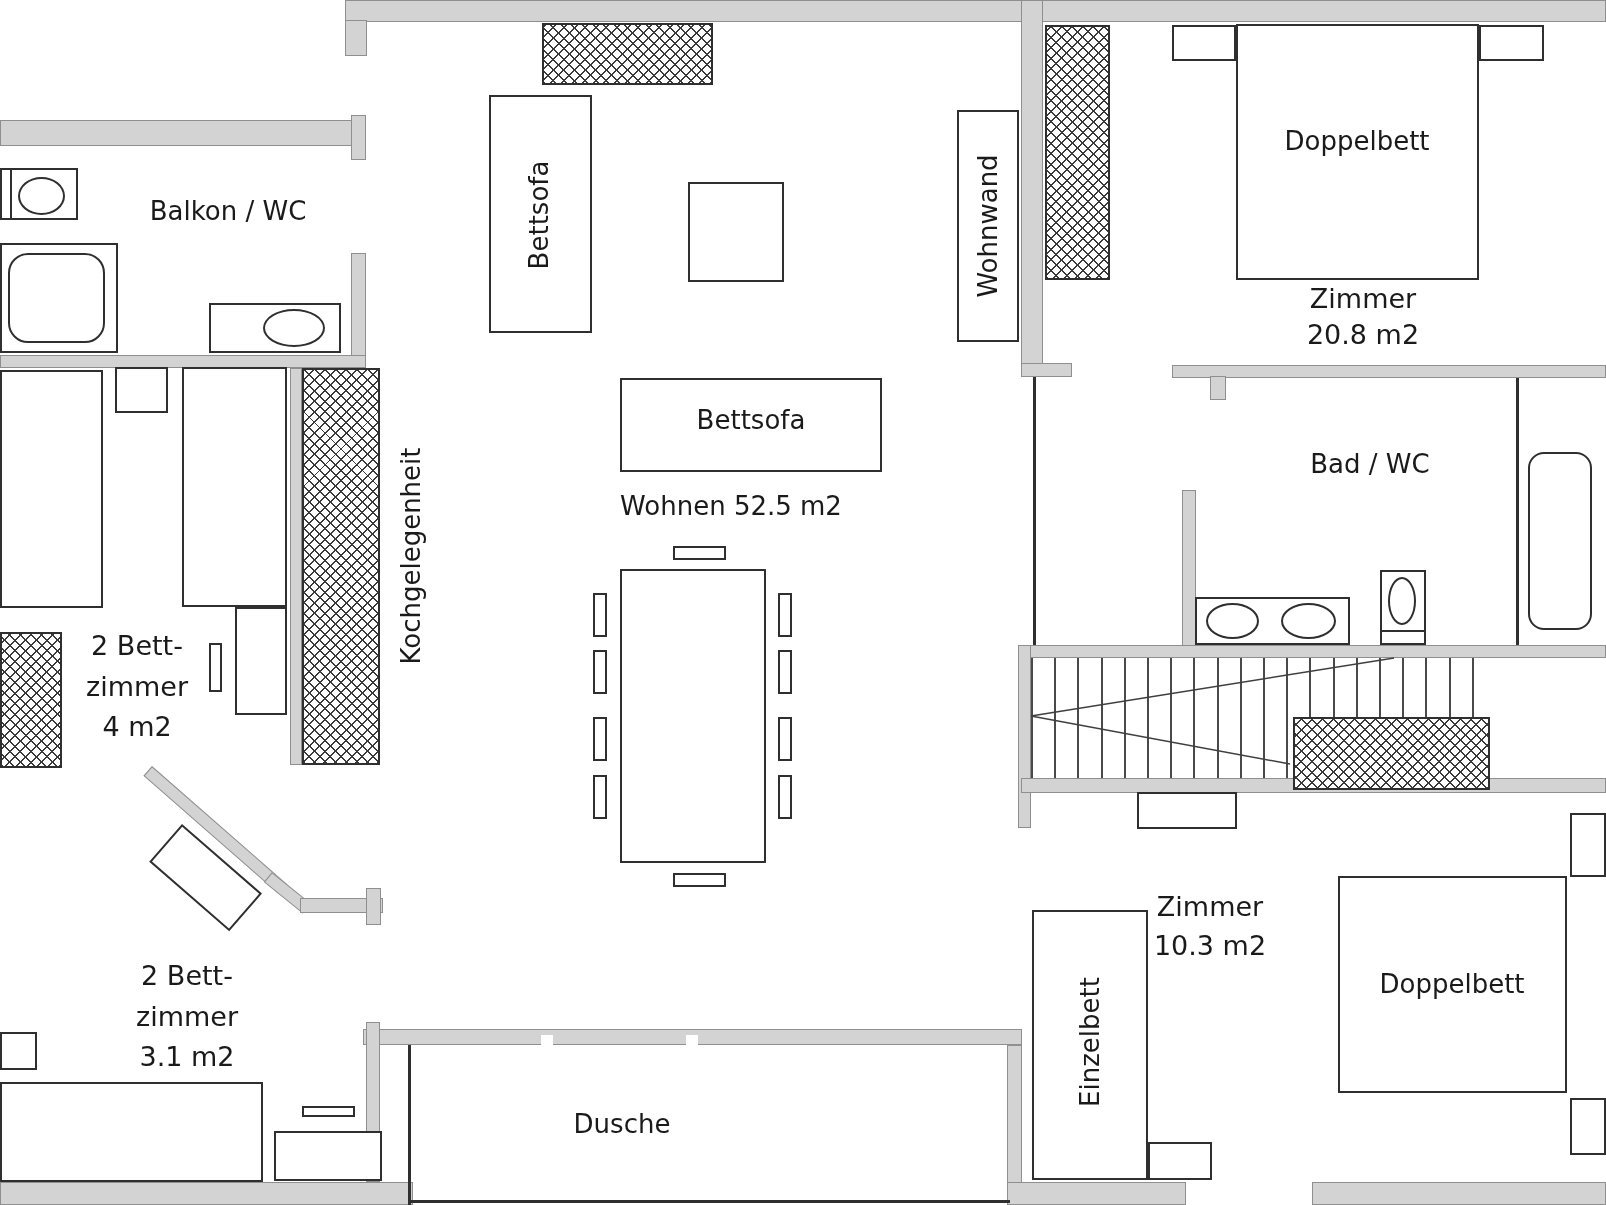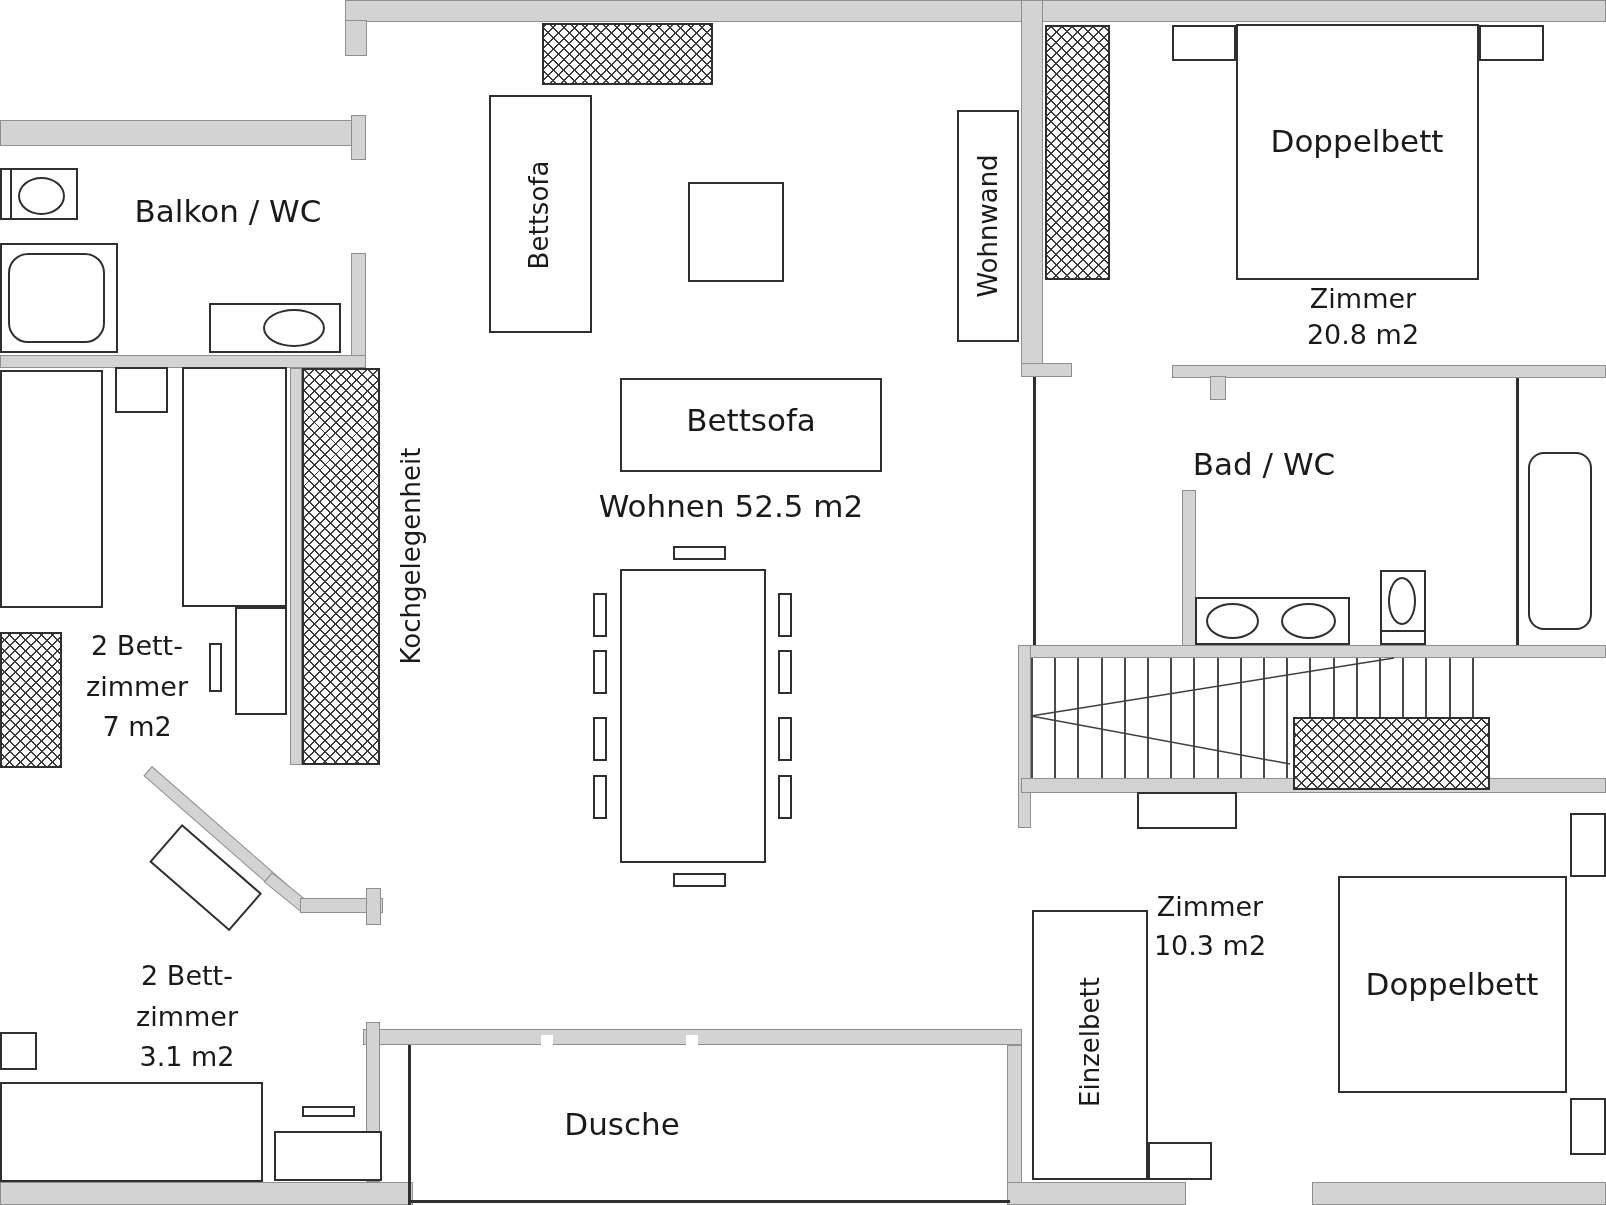--- a/index.html
+++ b/index.html
@@ -7,21 +7,21 @@
         font-family:"DejaVu Sans","Liberation Sans",sans-serif;color:#1a1a1a;}
   .wall{position:absolute;background:#d3d3d3;border:1px solid #8f8f8f;box-sizing:border-box;}
   .furn{position:absolute;background:#fff;border:2px solid #2f2f2f;box-sizing:border-box;}
   .round{border-radius:16px;}
   .ell{position:absolute;background:#fff;border:2px solid #2f2f2f;border-radius:50%;box-sizing:border-box;}
   .hatch{position:absolute;background-color:#fff;border:2px solid #2f2f2f;box-sizing:border-box;
          background-image:repeating-linear-gradient(45deg,#3a3a3a 0 1.4px,transparent 1.4px 7.5px),
                           repeating-linear-gradient(-45deg,#3a3a3a 0 1.4px,transparent 1.4px 7.5px);}
   .tline{position:absolute;background:#2f2f2f;}
   .wmark{position:absolute;background:#fff;}
-  .lbl{position:absolute;transform:translate(-50%,-50%);font-size:31px;white-space:nowrap;}
+  .lbl{position:absolute;transform:translate(-50%,-50%);font-size:26px;white-space:nowrap;}
   .vlbl{position:absolute;writing-mode:vertical-rl;transform:translate(-50%,-50%) rotate(180deg);
         font-size:26px;white-space:nowrap;}
   .lblblock{position:absolute;transform:translate(-50%,-50%);display:flex;flex-direction:column;
             align-items:center;font-size:27px;line-height:1.5;text-align:center;white-space:nowrap;}
   .stairs{position:absolute;left:1031px;top:658px;width:464px;height:120px;
           background-image:repeating-linear-gradient(90deg,#4a4a4a 0 2px,transparent 2px 23.2px);}
   .doorleaf{position:absolute;left:182px;top:824px;width:106px;height:50px;background:#fff;
             border:2px solid #2f2f2f;transform-origin:0 0;transform:rotate(41deg);box-sizing:border-box;}
   .dwall{position:absolute;background:#d3d3d3;border:1px solid #8f8f8f;box-sizing:border-box;transform-origin:0 0;}
   svg.diag{position:absolute;left:1020px;top:650px;}
@@ -129,42 +129,42 @@
   <div class="furn" style="left:1148px;top:1142px;width:64px;height:38px"></div>
   <div class="furn" style="left:1338px;top:876px;width:229px;height:217px"></div>
   <div class="furn" style="left:1570px;top:813px;width:36px;height:64px"></div>
   <div class="furn" style="left:1570px;top:1098px;width:36px;height:57px"></div>
 
   <div class="lbl" style="left:228px;top:211px">Balkon / WC</div>
 
   <div class="lblblock" style="left:137px;top:687px">
     <span>2 Bett-</span>
     <span>zimmer</span>
-    <span>7 m2</span>
+    <span>4 m2</span>
   </div>
 
   <div class="lblblock" style="left:187px;top:1017px">
     <span>2 Bett-</span>
     <span>zimmer</span>
     <span>3.1 m2</span>
   </div>
 
   <div class="vlbl" style="left:411px;top:556px">Kochgelegenheit</div>
   <div class="vlbl" style="left:539px;top:215px">Bettsofa</div>
   <div class="lbl" style="left:751px;top:420px">Bettsofa</div>
   <div class="lbl" style="left:731px;top:506px">Wohnen 52.5 m2</div>
   <div class="vlbl" style="left:988px;top:226px">Wohnwand</div>
 
   <div class="lbl" style="left:1357px;top:141px">Doppelbett</div>
   <div class="lblblock" style="left:1363px;top:317px;line-height:1.35">
     <span>Zimmer</span>
     <span>20.8 m2</span>
   </div>
 
-  <div class="lbl" style="left:1264px;top:464px">Bad / WC</div>
+  <div class="lbl" style="left:1370px;top:464px">Bad / WC</div>
 
   <div class="lblblock" style="left:1210px;top:926px;line-height:1.45">
     <span>Zimmer</span>
     <span>10.3 m2</span>
   </div>
 
   <div class="lbl" style="left:1452px;top:984px">Doppelbett</div>
   <div class="vlbl" style="left:1090px;top:1042px">Einzelbett</div>
   <div class="lbl" style="left:622px;top:1124px">Dusche</div>
 

